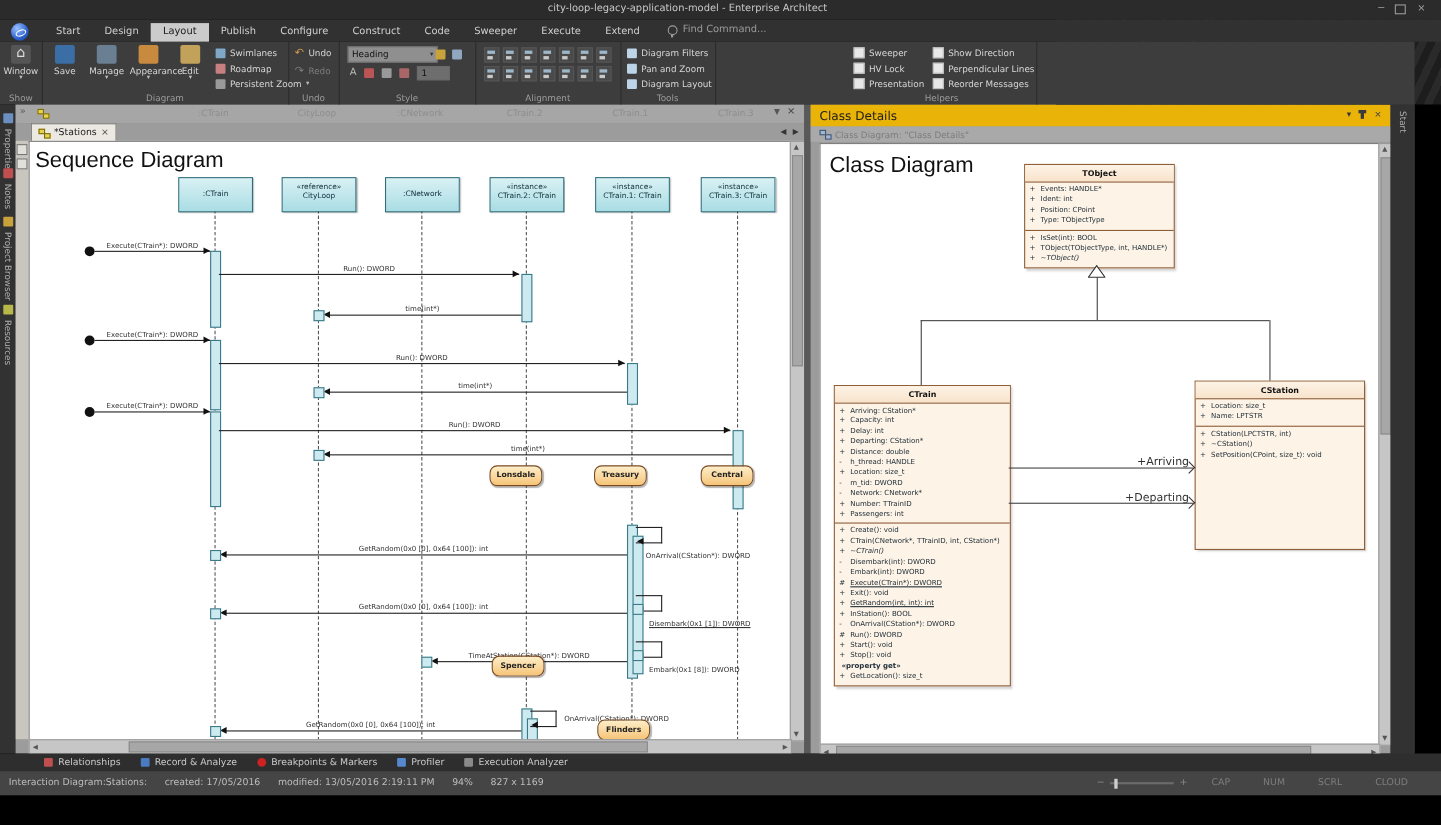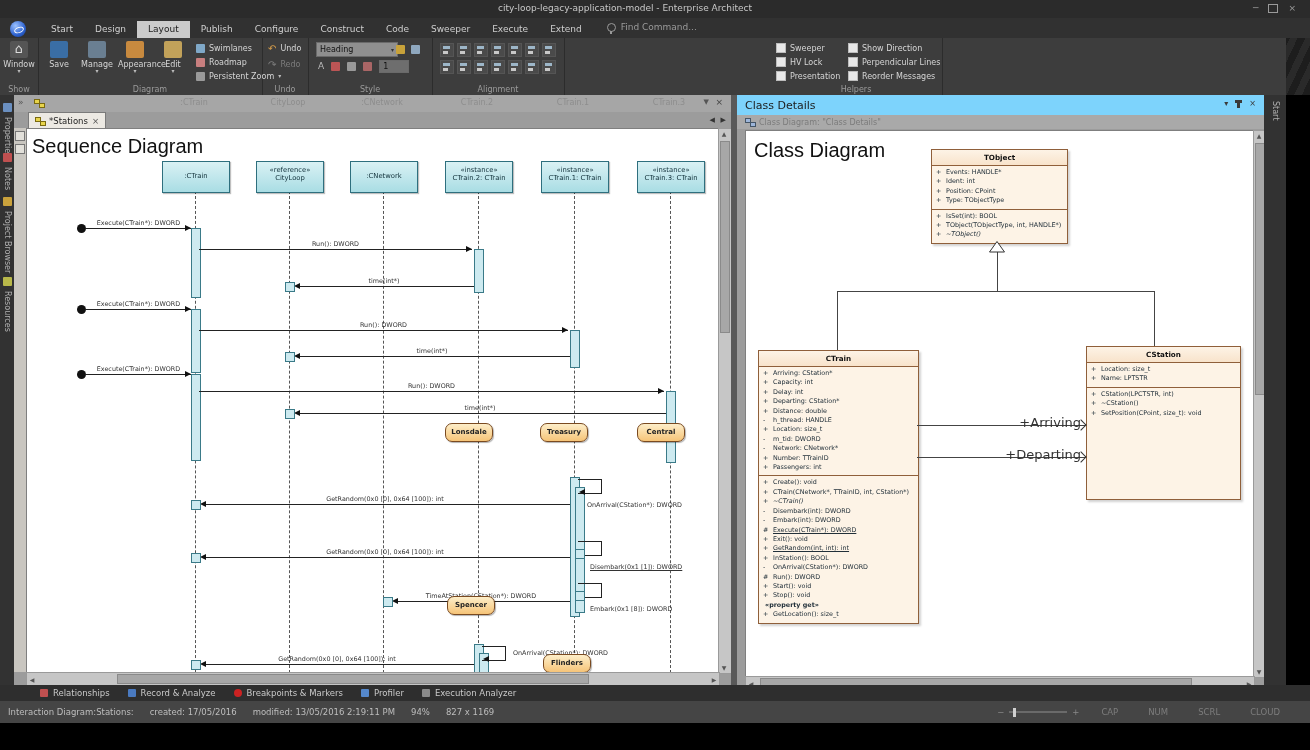--- a/index.html
+++ b/index.html
@@ -81,42 +81,42 @@
   .sq{position:absolute;width:8px;height:8px;background:#cdeaf0;border:1px solid #3a7a88;}
   .selfloop{position:absolute;width:23px;height:13px;border:1px solid #222;border-left:none;}
   .self-label{position:absolute;font-size:6.4px;color:#333;white-space:nowrap;}
   .station{position:absolute;width:46px;height:17px;border-radius:7px;background:linear-gradient(#fdeec9,#f6c478);
            border:1px solid #7a4a20;box-shadow:1px 1px 1px rgba(0,0,0,.3);
            font-size:7px;font-weight:bold;color:#222;text-align:center;line-height:16px;transform:translateX(-50%);}
   
   #splitter{position:absolute;left:731px;top:95px;width:6px;height:590px;background:#595959;cursor:col-resize;}
   
   #cls-panel{position:absolute;left:737px;top:95px;width:527px;height:590px;background:#9c9c9c;}
-  #cls-header{position:absolute;left:0;top:0;width:527px;height:20px;background:#7dd3fc;display:flex;align-items:center;}
+  #cls-header{position:absolute;left:0;top:0;width:527px;height:20px;background:#eab308;display:flex;align-items:center;}
   #cls-header .ptitle{font-size:11px;color:#1d1d1d;margin-left:8px;}
   #cls-hicons{position:absolute;right:8px;top:4px;display:flex;gap:9px;color:#3a3a3a;font-size:8px;align-items:center;}
   .pin-icon{width:3px;height:8px;background:#3a3a3a;position:relative;}
   .pin-icon:after{content:"";position:absolute;left:-2px;top:0;width:7px;height:3px;background:#3a3a3a;}
   #cls-sub{position:absolute;left:0;top:20px;width:527px;height:14px;background:#a9a9a9;display:flex;align-items:center;gap:4px;
            font-size:8px;color:#7c7c7c;padding-left:8px;}
   #cls-canvas{position:absolute;left:8px;top:35px;width:508px;height:546px;background:#fff;overflow:hidden;border:1px solid #7f7f7f;border-width:1px 0 0 1px;}
   .cls-title{position:absolute;left:8px;top:8px;font-family:"Liberation Sans",sans-serif;font-size:20px;color:#111;}
   .clsbox{position:absolute;background:#fdf3e6;border:1px solid #8f5f3a;box-shadow:2px 2px 2px rgba(0,0,0,.18);}
   .cls-head{background:linear-gradient(#fdf3e6,#f8e3cb);border-bottom:1px solid #8f5f3a;
             font-size:7.2px;font-weight:bold;color:#111;text-align:center;padding:3px 0;}
   .cls-sec{padding:2px 0 3px 0;}
   .cls-ops{border-top:1px solid #8f5f3a;}
   .crow{display:flex;font-size:6.4px;line-height:9.4px;color:#22303a;padding-left:4px;white-space:nowrap;}
   .crow .vis{width:10px;flex:none;}
   .crow.u .t{text-decoration:underline;}
   .crow.i .t{font-style:italic;}
   .crow.st{padding-left:6px;font-weight:bold;}
   .cline{position:absolute;background:#444;}
   .chev{position:absolute;width:7px;height:7px;border-top:1px solid #333;border-right:1px solid #333;transform:rotate(45deg);}
-  .assoc-label{position:absolute;font-size:13px;color:#333;text-align:right;white-space:nowrap;}
+  .assoc-label{position:absolute;font-size:10px;color:#333;text-align:right;white-space:nowrap;}
   
   #bottom-tabs{position:absolute;left:0;top:685px;width:1310px;height:16px;background:#2e2e2e;z-index:15;display:flex;align-items:center;gap:18px;padding-left:40px;}
   .btab{display:flex;align-items:center;gap:5px;color:#c9c9c9;font-size:8.5px;}
   .btab .mini{width:8px;height:8px;}
   #statusbar{position:absolute;left:0;top:701px;width:1310px;height:22px;background:#454545;z-index:15;color:#bdbdbd;font-size:8.5px;}
   #status-left{position:absolute;left:8px;top:6px;display:flex;gap:16px;}
   #status-right{position:absolute;right:30px;top:6px;display:flex;gap:22px;color:#7d7d7d;align-items:center;}
   #zoomslider{display:flex;align-items:center;gap:5px;color:#8a8a8a;}
   #zoomtrack{width:58px;height:2px;background:#6a6a6a;position:relative;}
   #zoomthumb{position:absolute;left:4px;top:-3px;width:3px;height:9px;background:#cfcfcf;}
@@ -244,20 +244,37 @@
         <div class="align-ic" style="left: 110px; top: 5px;"></div>
         <div class="align-ic" style="left: 8px; top: 22px;"></div>
         <div class="align-ic" style="left: 25px; top: 22px;"></div>
         <div class="align-ic" style="left: 42px; top: 22px;"></div>
         <div class="align-ic" style="left: 59px; top: 22px;"></div>
         <div class="align-ic" style="left: 76px; top: 22px;"></div>
         <div class="align-ic" style="left: 93px; top: 22px;"></div>
         <div class="align-ic" style="left: 110px; top: 22px;"></div>
       </div>
     <div class="grp-label">Alignment</div>
+  </div>
+  <div class="grp" style="left:564px;width:86px;">
+    <div id="tools-items">
+        <div class="smallitem" style="left: 6px; top: 4px;">
+          <div class="mini" style="background: rgb(188, 211, 232);"></div>
+          <span>Diagram Filters</span>
+        </div>
+        <div class="smallitem" style="left: 6px; top: 18px;">
+          <div class="mini" style="background: rgb(188, 211, 232);"></div>
+          <span>Pan and Zoom</span>
+        </div>
+        <div class="smallitem" style="left: 6px; top: 32px;">
+          <div class="mini" style="background: rgb(188, 211, 232);"></div>
+          <span>Diagram Layout</span>
+        </div>
+      </div>
+    <div class="grp-label">Tools</div>
   </div>
   <div class="grp" style="left:770px;width:172px;">
     <div id="helpers-c1">
         <div class="smallitem" style="left: 6px; top: 4px;">
           <div class="cbox"></div>
           <span>Sweeper</span>
         </div>
         <div class="smallitem" style="left: 6px; top: 18px;">
           <div class="cbox"></div>
           <span>HV Lock</span>

